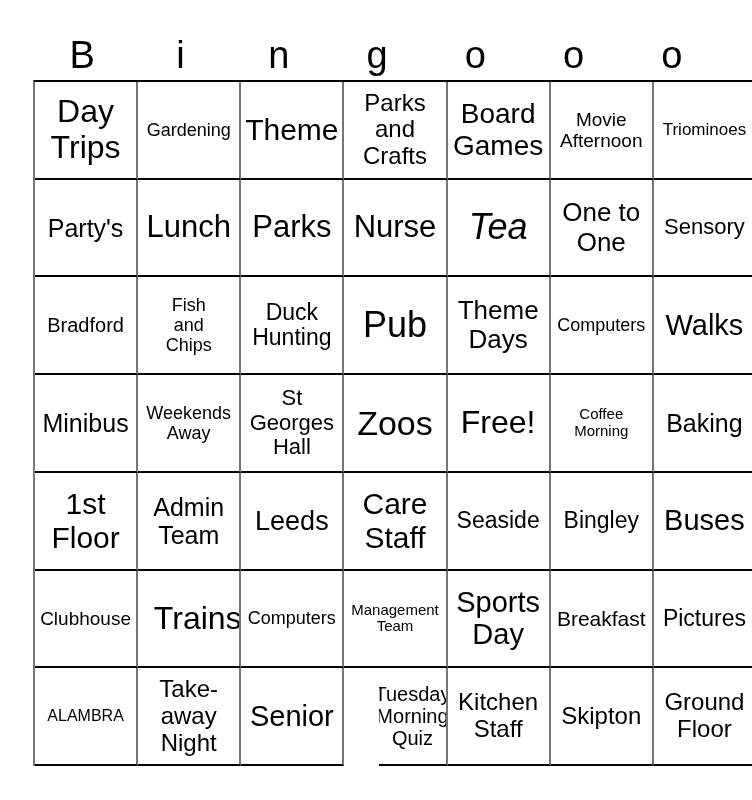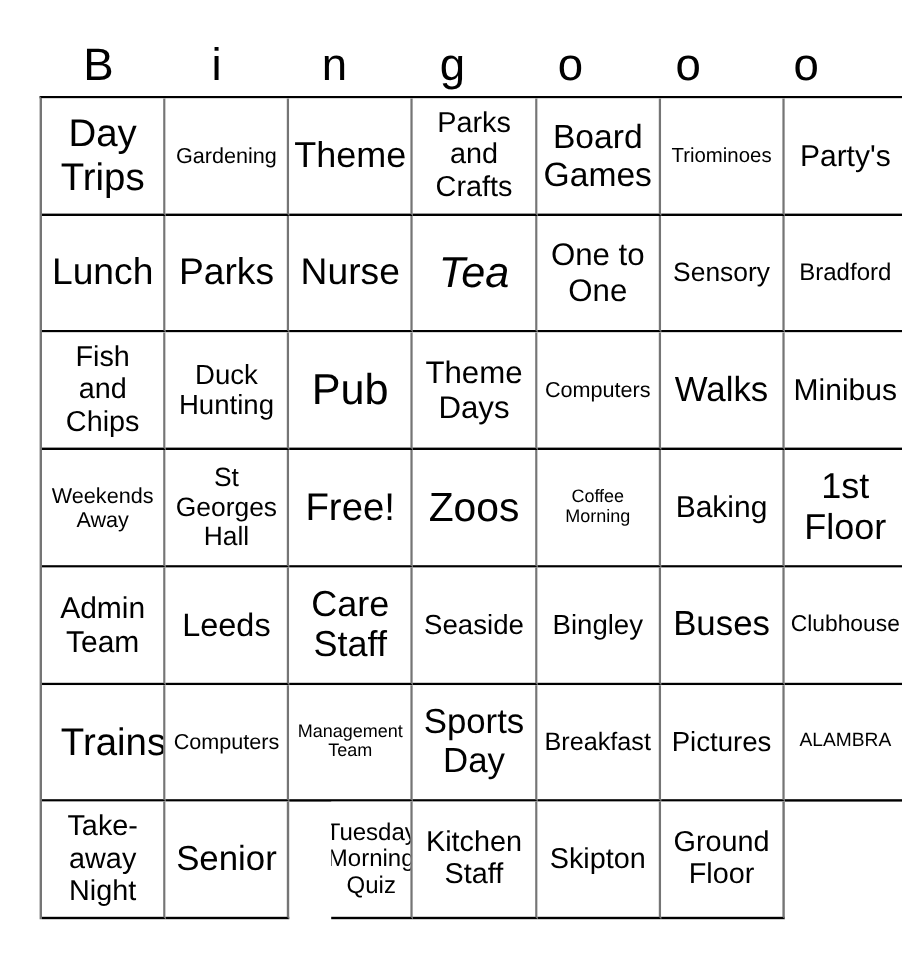--- a/index.html
+++ b/index.html
@@ -82,48 +82,50 @@
   <div class="bingo-grid" id="bingo-grid">
       <div class="bingo-cell" style="font-size: 32px;">Day
 Trips</div>
       <div class="bingo-cell" style="font-size: 18px;">Gardening</div>
       <div class="bingo-cell" style="font-size: 30px;">Theme</div>
       <div class="bingo-cell" style="font-size: 24px;">Parks
 and
 Crafts</div>
       <div class="bingo-cell" style="font-size: 28px;">Board
 Games</div>
+      <div class="bingo-cell" style="font-size: 19px;">Movie
+Afternoon</div>
       <div class="bingo-cell" style="font-size: 17px;">Triominoes</div>
       <div class="bingo-cell" style="font-size: 25px;">Party's</div>
       <div class="bingo-cell" style="font-size: 31px;">Lunch</div>
       <div class="bingo-cell" style="font-size: 31px;">Parks</div>
       <div class="bingo-cell" style="font-size: 31px;">Nurse</div>
       <div class="bingo-cell" style="font-size: 36px; font-style: italic;">Tea</div>
       <div class="bingo-cell" style="font-size: 26px;">One to
 One</div>
       <div class="bingo-cell" style="font-size: 22px;">Sensory</div>
       <div class="bingo-cell" style="font-size: 20px;">Bradford</div>
-      <div class="bingo-cell" style="font-size: 24px;">Fish
+      <div class="bingo-cell" style="font-size: 18px;">Fish
 and
 Chips</div>
       <div class="bingo-cell" style="font-size: 23px;">Duck
 Hunting</div>
       <div class="bingo-cell" style="font-size: 36px;">Pub</div>
       <div class="bingo-cell" style="font-size: 26px;">Theme
 Days</div>
       <div class="bingo-cell" style="font-size: 18px;">Computers</div>
       <div class="bingo-cell" style="font-size: 29px;">Walks</div>
       <div class="bingo-cell" style="font-size: 25px;">Minibus</div>
       <div class="bingo-cell" style="font-size: 18px;">Weekends
 Away</div>
       <div class="bingo-cell" style="font-size: 22px;">St
 Georges
 Hall</div>
+      <div class="bingo-cell" style="font-size: 34px;">Zoos</div>
       <div class="bingo-cell" style="font-size: 32px;">Free!</div>
-      <div class="bingo-cell" style="font-size: 34px;">Zoos</div>
       <div class="bingo-cell" style="font-size: 15px;">Coffee
 Morning</div>
       <div class="bingo-cell" style="font-size: 25px;">Baking</div>
       <div class="bingo-cell" style="font-size: 30px;">1st
 Floor</div>
       <div class="bingo-cell" style="font-size: 25px;">Admin
 Team</div>
       <div class="bingo-cell" style="font-size: 27px;">Leeds</div>
       <div class="bingo-cell" style="font-size: 30px;">Care
 Staff</div>

